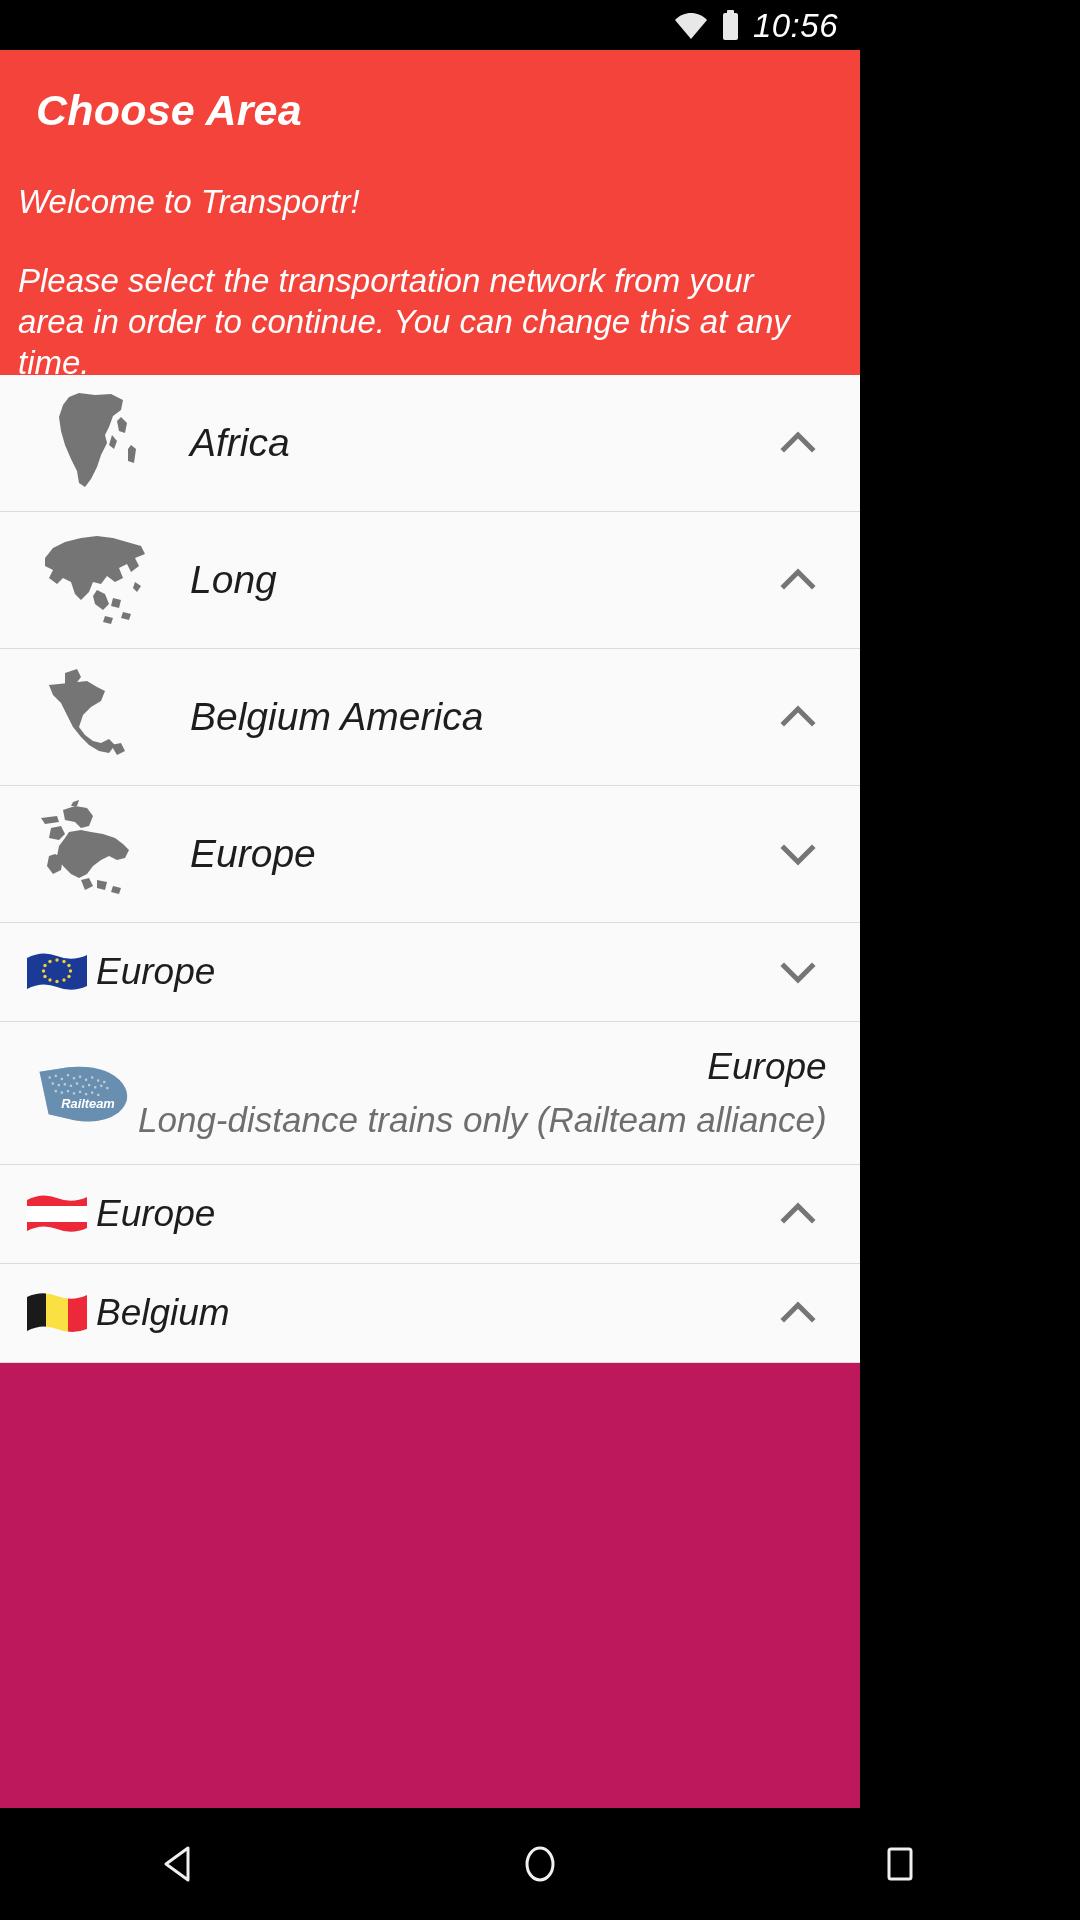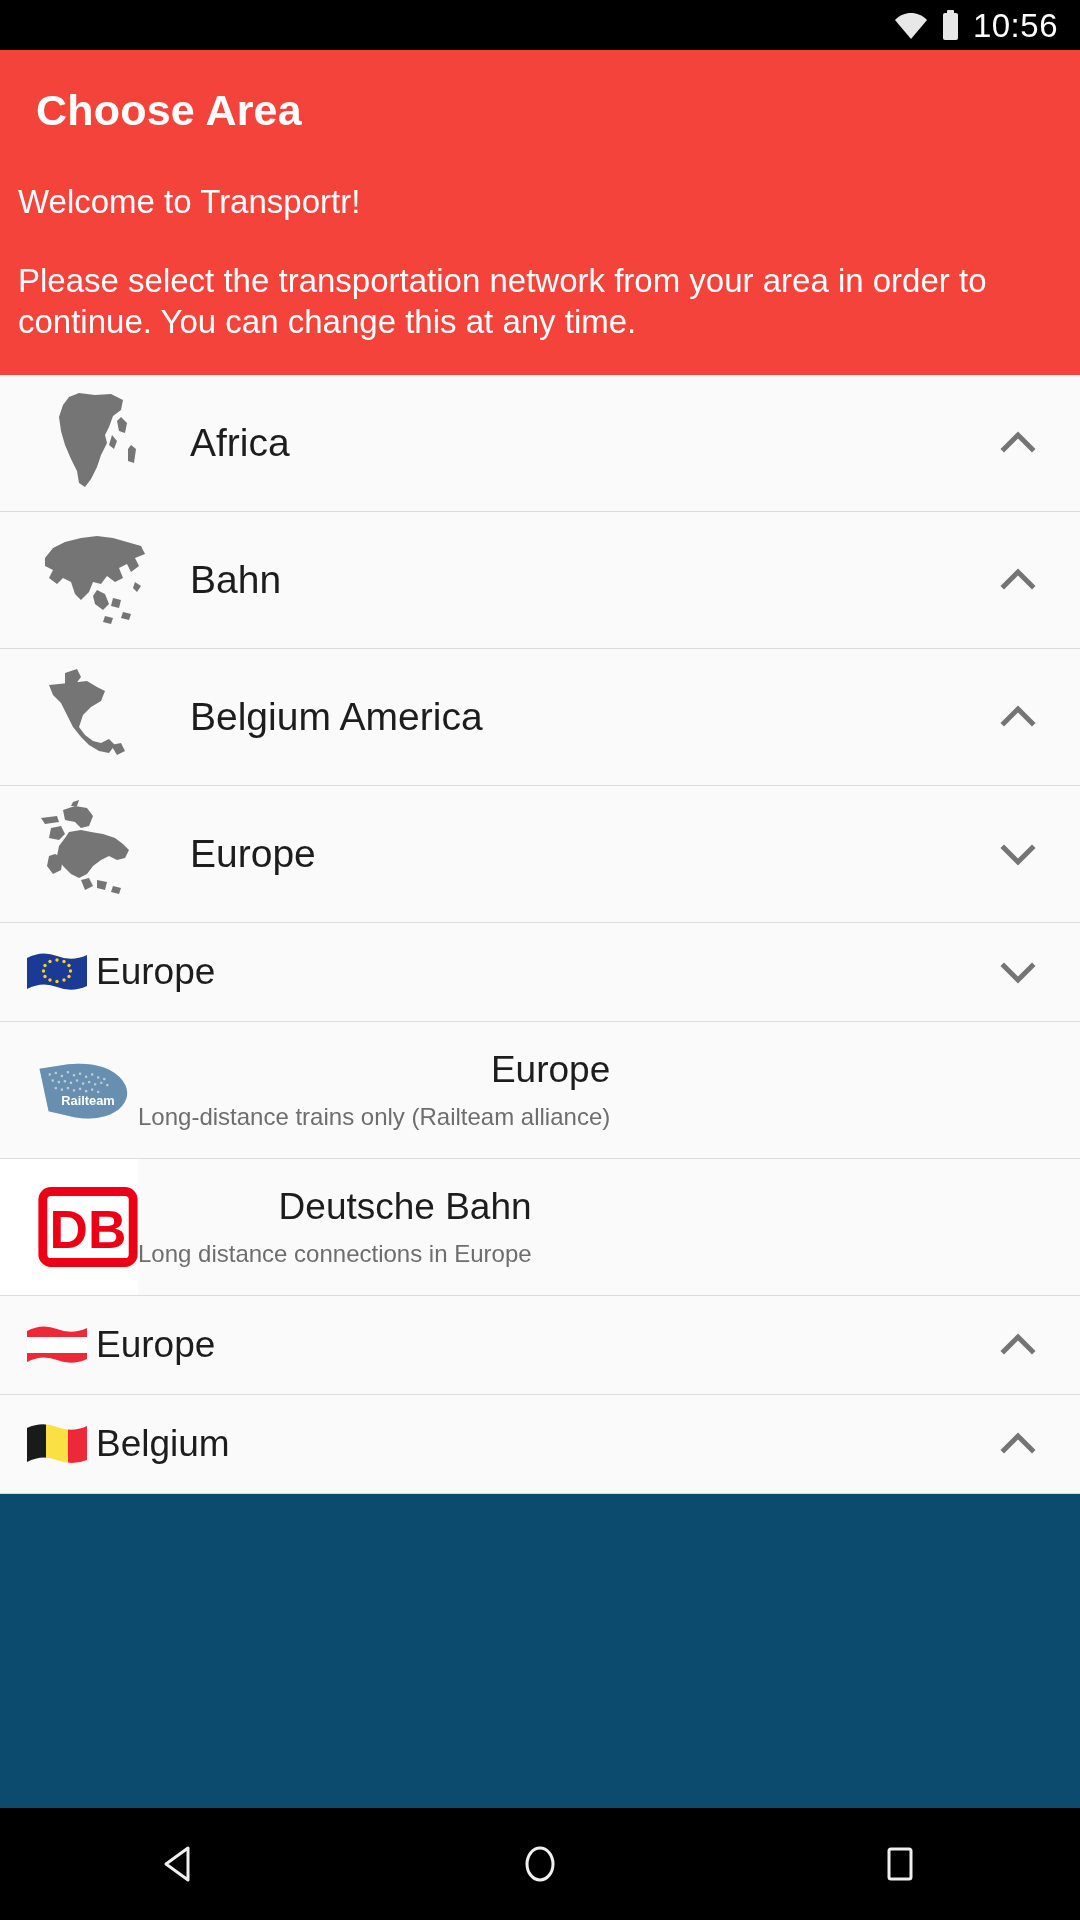--- a/index.html
+++ b/index.html
@@ -2,21 +2,21 @@
 <html><head>
 <meta charset="utf-8">
 <style>
   * { margin:0; padding:0; box-sizing:border-box; }
   html, body {
     width:1080px; height:1920px;
     background:#000;
     font-family:"Liberation Sans", sans-serif;
     overflow:hidden;
   }
-  #screen { position:relative; width:1080px; height:1920px; background:#0c4a6e; }
+  #screen { position:relative; width:860px; height:1920px; background:#be185d;font-style:italic; }
 
   
   .statusbar {
     height:50px; background:#000; display:flex; align-items:center;
     justify-content:flex-end; padding-right:22px; gap:14px;
   }
   .statusbar .time { color:#fff; font-size:33px; letter-spacing:0.5px; line-height:1; }
   .wifi-ico { width:34px; height:27px; display:block; }
   .batt-ico { width:17px; height:30px; display:block; }
 
@@ -53,21 +53,21 @@
   .row-label { font-size:39px; color:#1d1d1d; }
   .row-label-sm { font-size:37px; color:#1d1d1d; }
 
   .chev { position:absolute; right:40px; top:50%; transform:translateY(-50%); }
   .chev svg { display:block; }
 
   
   .prov-logo { flex:0 0 138px; width:138px; align-self:stretch; display:flex; align-items:center; justify-content:center;padding-left:38px; }
   .prov-text { display:flex; flex-direction:column; gap:12px; padding:24px 0; }
   .prov-name { font-size:37px; color:#1d1d1d; }
-  .prov-desc { font-size:24px; color:#6e6e6e; }
+  .prov-desc { font-size:35px; color:#6e6e6e; }
   .db-block { background:#ffffff; }
 
   
   .navbar {
     position:absolute; left:0; bottom:0; width:1080px; height:112px;
     background:#000; display:flex; align-items:center; justify-content:space-around;
   }
   .navbtn { width:180px; height:112px; display:flex; align-items:center; justify-content:center; }
   .navbtn svg { display:block; }
 </style>
@@ -120,21 +120,21 @@
       <span class="cont-ico">
         <svg viewBox="0 0 120 120" width="120" height="120">
           <path fill="#757575" d="M10 38 L18 28 L30 22 L46 18 L62 16 L78 18 L92 22 L106 26 L110 34 L100 38 L104 46 L96 52 L92 44 L84 48 L88 58 L80 62 L72 56 L66 64 L58 62 L54 72 L46 80 L40 74 L36 62 L28 58 L22 64 L14 58 L18 50 L10 46 Z"></path>
           <path fill="#757575" d="M62 70 L70 74 L74 84 L68 90 L60 84 L58 76 Z"></path>
           <path fill="#757575" d="M78 78 L86 80 L84 88 L76 86 Z"></path>
           <path fill="#757575" d="M88 92 L96 94 L94 100 L86 98 Z"></path>
           <path fill="#757575" d="M70 96 L78 98 L76 104 L68 102 Z"></path>
           <path fill="#757575" d="M100 62 L106 66 L102 72 L98 68 Z"></path>
         </svg>
       </span>
-      <span class="row-label">Bahn</span>
+      <span class="row-label">Long</span>
       <span class="chev">
         <svg viewBox="0 0 44 44" width="44" height="44">
           <path d="M8 28 L22 14 L36 28" stroke="#757575" stroke-width="5" fill="none" stroke-linecap="square"></path>
         </svg>
       </span>
     </div>
 
     <div class="row row-continent">
       <span class="cont-ico">
         <svg viewBox="0 0 120 120" width="120" height="120">
@@ -239,32 +239,20 @@
           </g>
           <text x="66" y="62" font-family="'Liberation Sans',sans-serif" font-size="17" font-weight="bold" fill="#ffffff" text-anchor="middle">Railteam</text>
         </svg>
       </span>
       <span class="prov-text">
         <span class="prov-name">Europe</span>
         <span class="prov-desc">Long-distance trains only (Railteam alliance)</span>
       </span>
     </div>
 
-    <div class="row row-provider">
-      <span class="prov-logo db-block">
-        <svg viewBox="0 0 124 100" width="124" height="100">
-          <rect x="6" y="6" width="112" height="88" rx="10" fill="none" stroke="#ec0016" stroke-width="11"></rect>
-          <text x="62" y="76" font-family="'Liberation Sans',sans-serif" font-size="66" font-weight="bold" fill="#ec0016" text-anchor="middle">DB</text>
-        </svg>
-      </span>
-      <span class="prov-text">
-        <span class="prov-name">Deutsche Bahn</span>
-        <span class="prov-desc">Long distance connections in Europe</span>
-      </span>
-    </div>
 
     <div class="row row-country">
       <span class="flag-ico">
         <svg viewBox="0 0 66 48" width="66" height="48">
           <defs>
             <clipPath id="auClip">
               <path d="M3 10 Q18 2 33 8 Q48 14 63 7 L63 38 Q48 45 33 39 Q18 33 3 41 Z"></path>
             </clipPath>
           </defs>
           <g clip-path="url(#auClip)">

